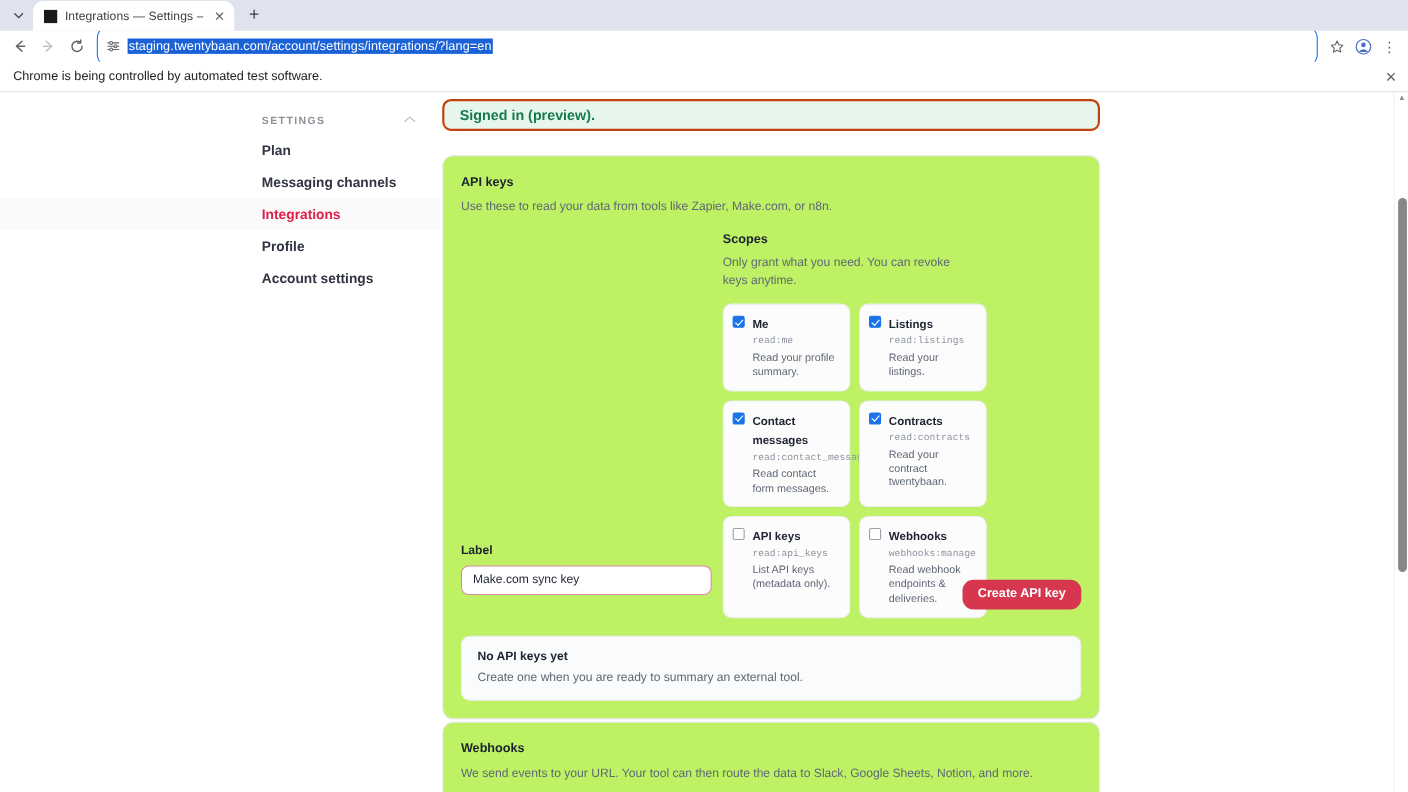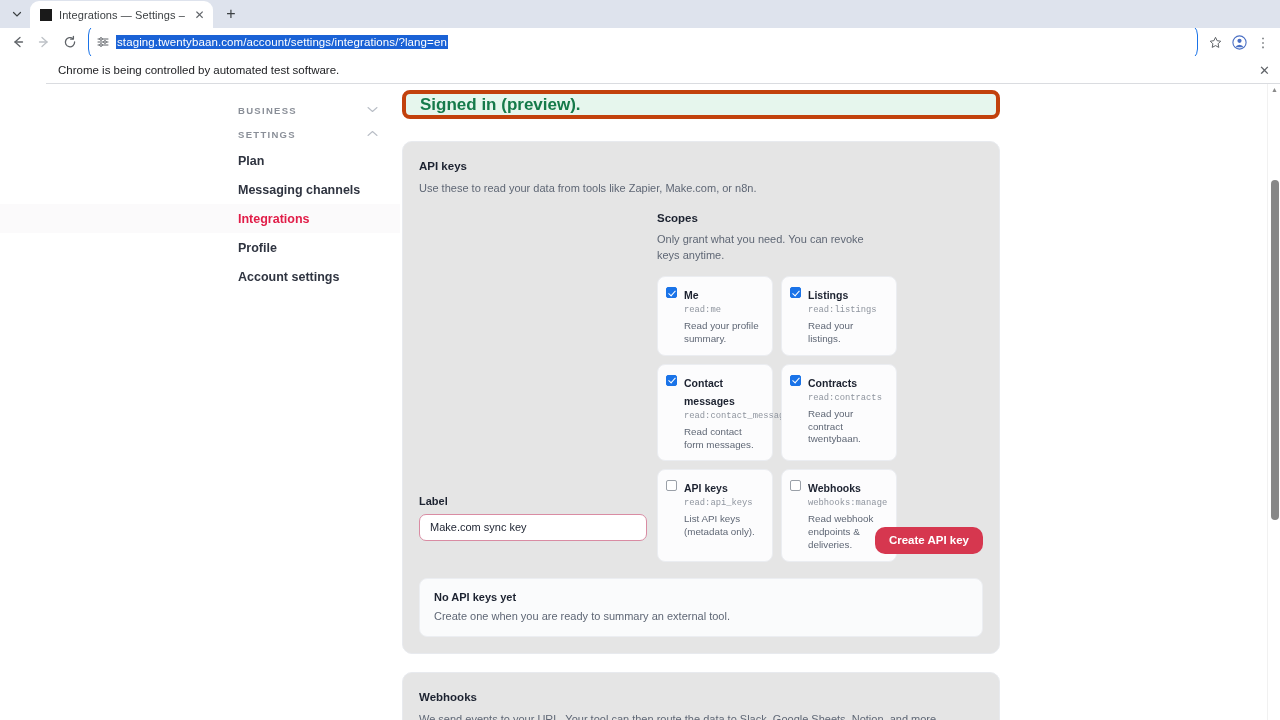--- a/index.html
+++ b/index.html
@@ -114,21 +114,20 @@
   .infobar {
     height: 28px;
     background: #ffffff;
     border-bottom: 1px solid #dadce0;
     display: flex;
     align-items: center;
     padding: 0 12px;
     font-size: 11.5px;
     color: #202124;
     position: relative;
-    margin-left: 46px;
   }
   .infobar-close {
     position: absolute; right: 10px; top: 50%; transform: translateY(-50%);
     font-size: 13px; color: #5f6368;
   }
 
   
   .viewport {
     flex: 1 1 auto;
     position: relative;
@@ -187,38 +186,38 @@
     padding-right: 16px;
     overflow: hidden;
   }
   .content {
     max-width: 598px;
     margin-left: 2px;
   }
 
   .alert {
     background: #e6f6ed;
-    border: 4px solid #c2410c;
+    border: 2px solid #c2410c;
     border-radius: 8px;
     padding: 10px 14px;
-    font-size: 17px;
+    font-size: 13px;
     font-weight: 700;
     color: #157a4a;
     margin-bottom: 22px;
     height: 29px;
     display: flex;
     align-items: center;
   }
 
   .card {
-    background: #e5e5e5;
+    background: #bef264;
     border: 1px solid #e8eaee;
     border-radius: 10px;
     padding: 18px 16px 16px 16px;
-    margin-bottom: 18px;
+    margin-bottom: 2px;
   }
   .card-title {
     font-size: 11.5px;
     font-weight: 700;
     color: #1c2230;
     margin-bottom: 9px;
   }
   .card-sub {
     font-size: 11px;
     color: #5f6775;
@@ -465,28 +464,20 @@
 
   <div class="infobar">
     <span>Chrome is being controlled by automated test software.</span>
     <span class="infobar-close">✕</span>
   </div>
 
   <div class="viewport">
     <div class="page">
 
       <nav class="sidebar">
-        <div class="side-section">
-          <span class="side-section-label">BUSINESS</span>
-          <span class="chev">
-            <svg width="11" height="7" viewBox="0 0 11 7">
-                <path d="M1 1.5 L5.5 5.5 L10 1.5" stroke="#b9bec6" stroke-width="1.1" fill="none" stroke-linecap="round" stroke-linejoin="round"></path>
-              </svg>
-          </span>
-        </div>
         <div class="side-section">
           <span class="side-section-label">SETTINGS</span>
           <span class="chev">
             <svg width="11" height="7" viewBox="0 0 11 7">
                 <path d="M1 5.5 L5.5 1.5 L10 5.5" stroke="#b9bec6" stroke-width="1.1" fill="none" stroke-linecap="round" stroke-linejoin="round"></path>
               </svg>
           </span>
         </div>
 
         <div class="side-item">

